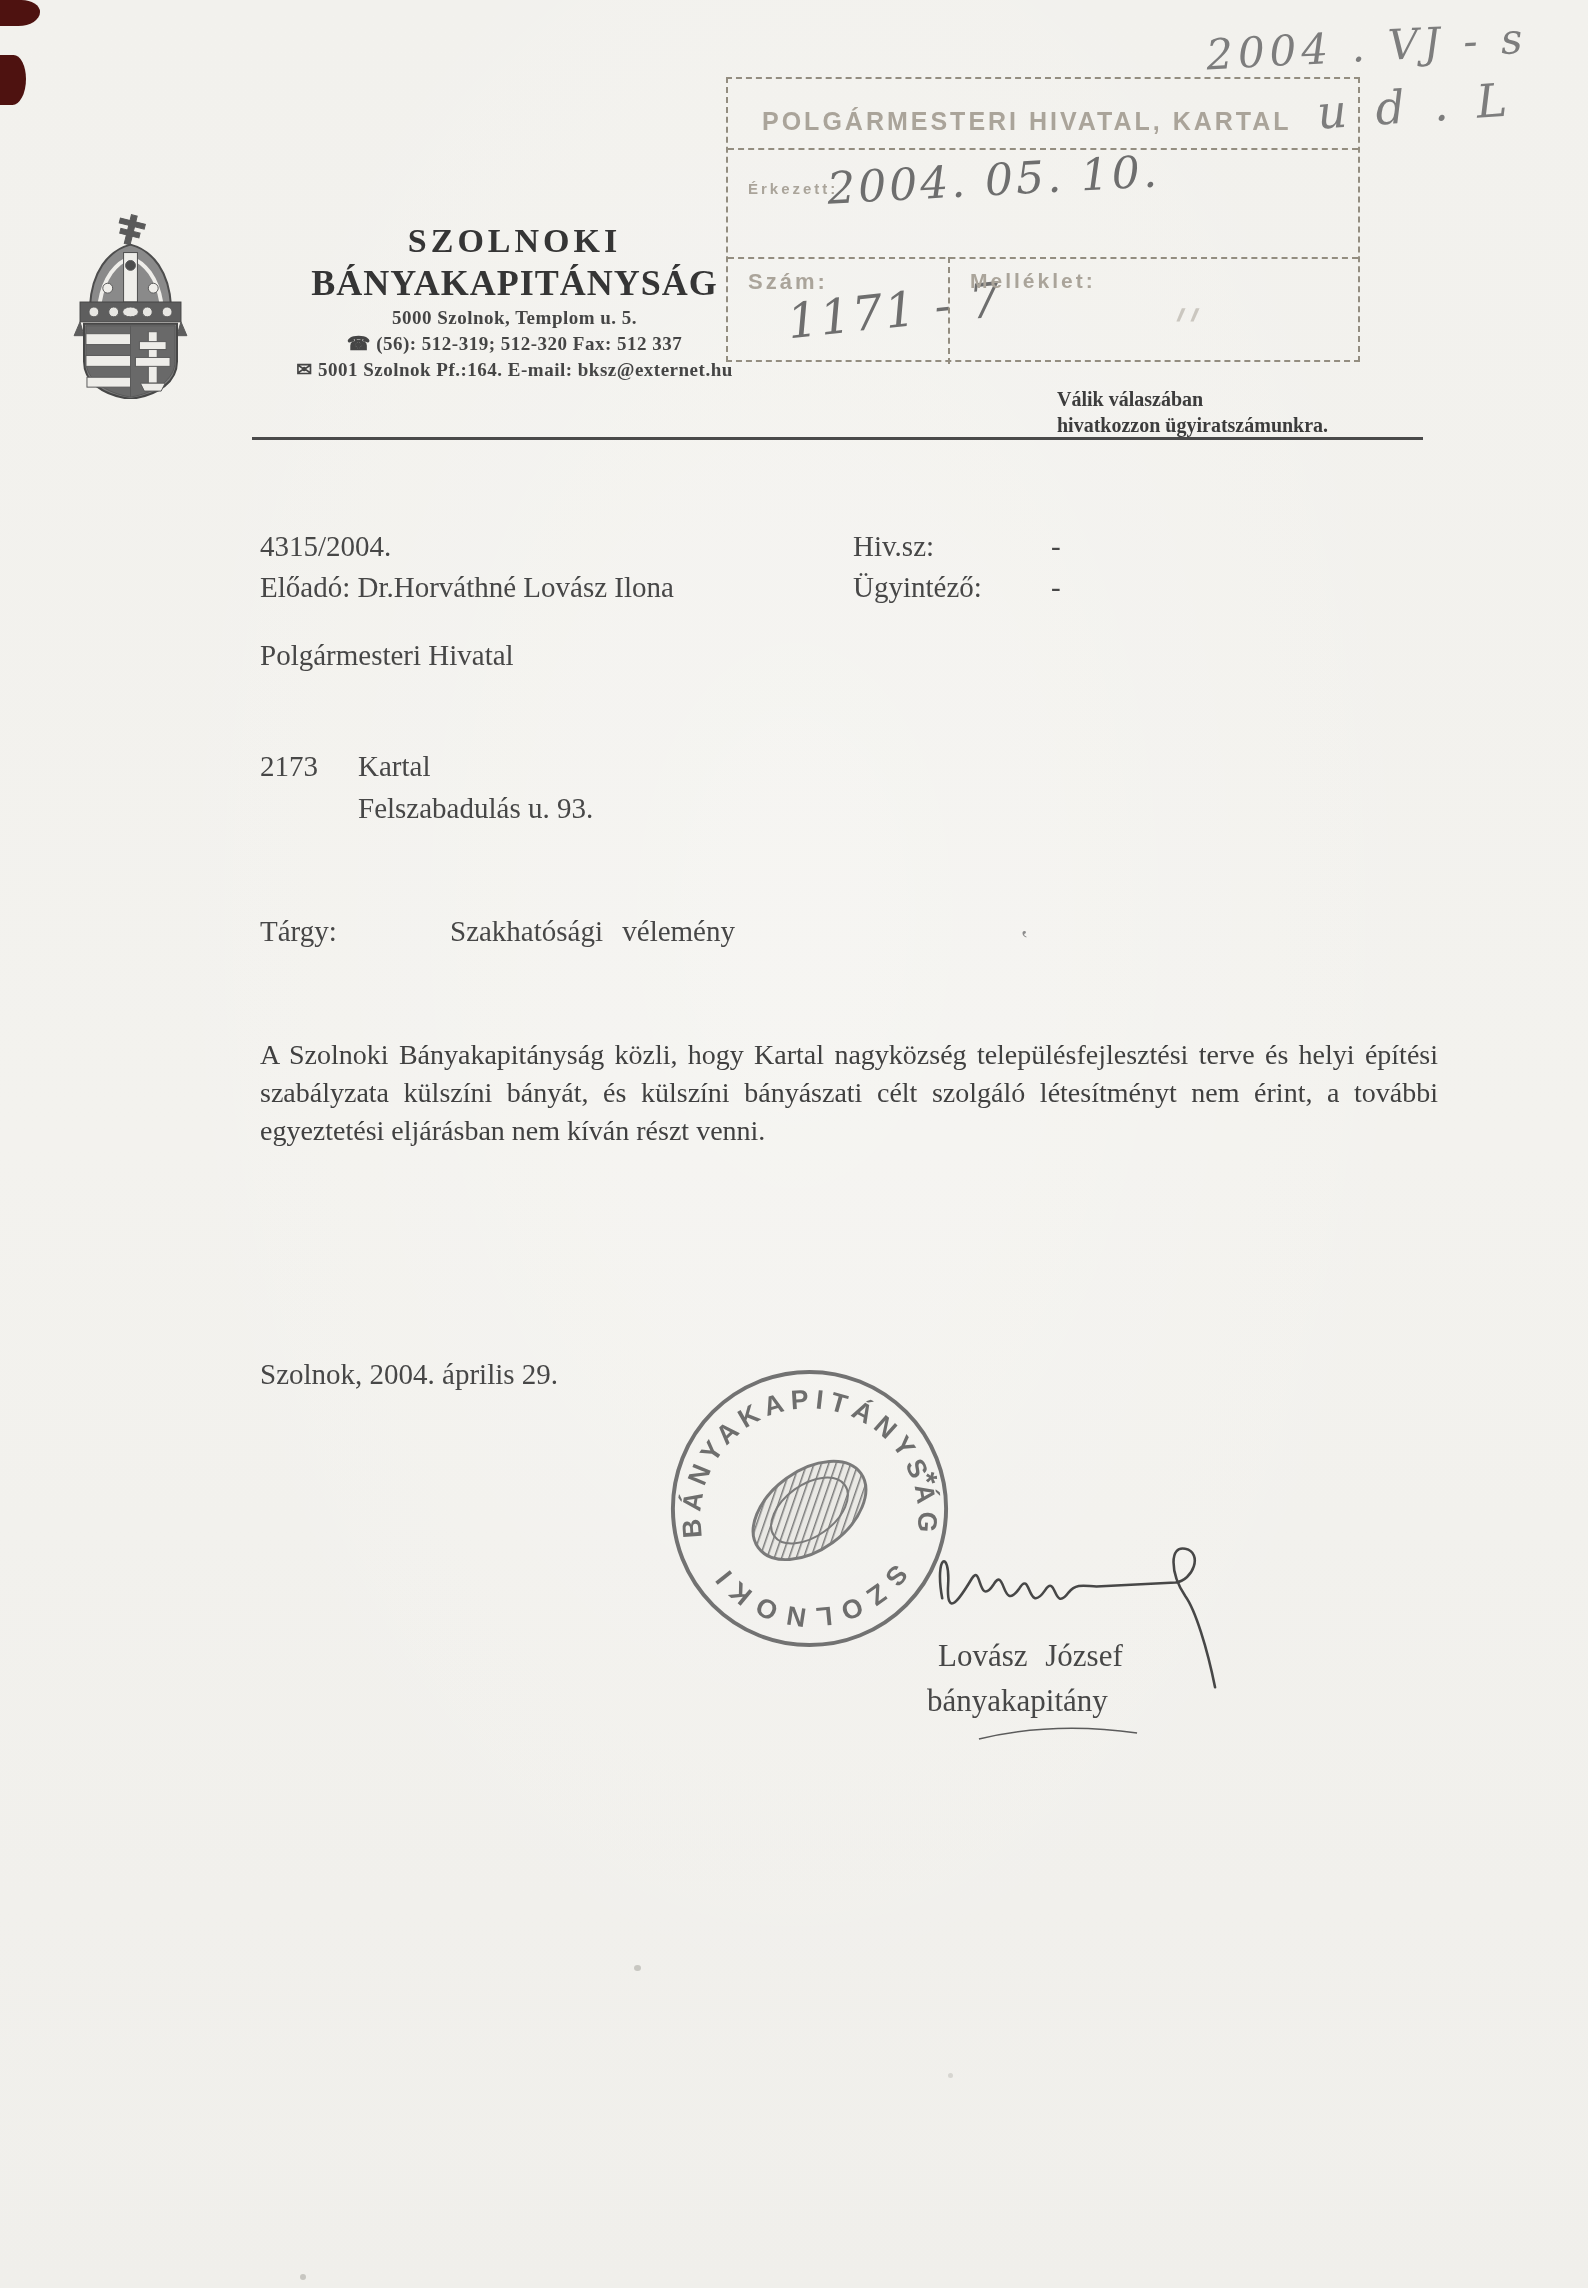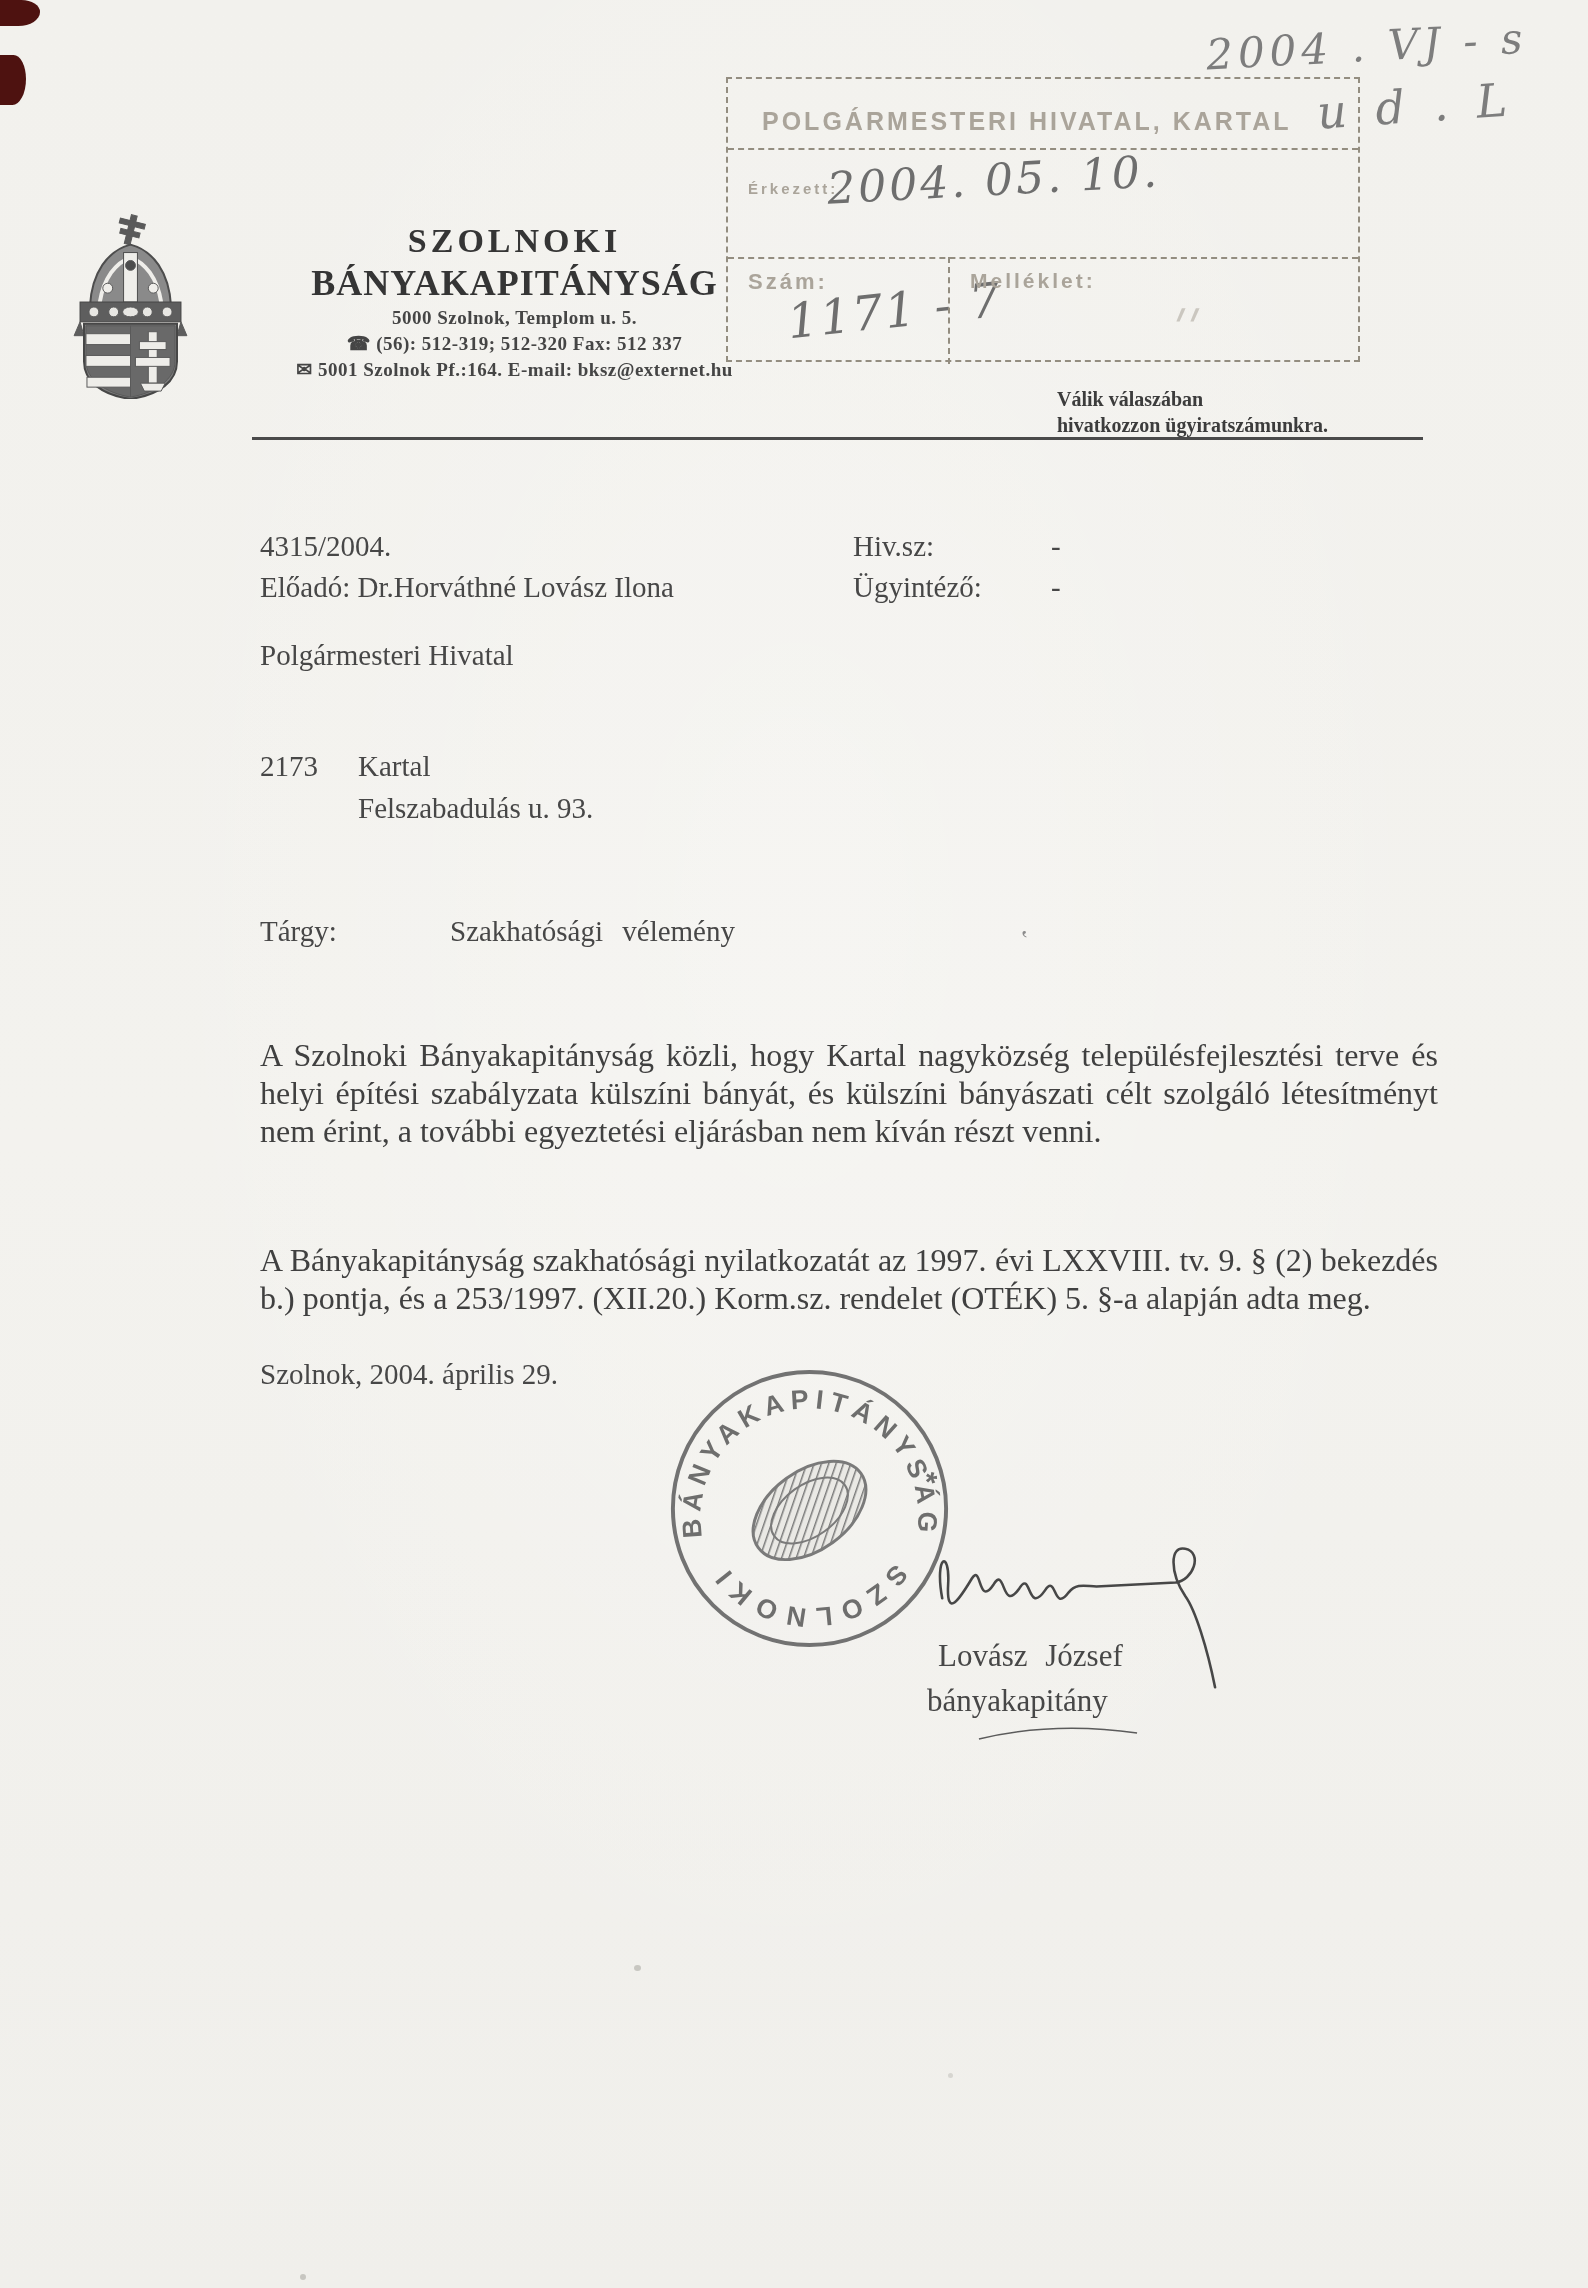--- a/index.html
+++ b/index.html
@@ -18,21 +18,21 @@
   .lh .org2{font-size:36px;font-weight:bold;letter-spacing:1px;margin-top:2px;}
   .lh .small{font-size:19px;font-weight:bold;margin-top:3px;letter-spacing:0.5px;color:#454545;}
   
   .rbox{border:2px dashed #938d80; box-sizing:border-box;}
   .rline{position:absolute;left:0;right:0;border-top:2px dashed #938d80;}
   .rvline{position:absolute;border-left:2px dashed #938d80;}
   .fadedstamp{color:#aaa49a;font-weight:bold;filter:blur(0.6px);letter-spacing:3px;font-family:"Liberation Sans",sans-serif;}
   .handw{color:#6e6e6e;font-family:"DejaVu Serif",serif;font-style:italic;white-space:nowrap;}
   .note{font-weight:bold;font-size:20px;line-height:26px;color:#3c3c3c;}
   .hr{background:#4a4a4a;height:3px;}
-  .body-par{font-size:32px;line-height:38px;text-align:justify;color:#404040;}
+  .body-par{font-size:28px;line-height:38px;text-align:justify;color:#404040;}
   .ref{font-size:29px;color:#474747;}
   .speck{position:absolute;border-radius:50%;background:#7a7a74;opacity:.35;}
   .redblob{position:absolute;background:#4e1210;}
 </style>
 </head>
 <body>
 
 <div id="page">
 
   <div class="redblob" style="left:0;top:0;width:40px;height:26px;border-radius:0 60% 70% 0;"></div>
@@ -119,21 +119,20 @@
   <div class="abs ref" style="left:260px;top:639px;">Polgármesteri Hivatal</div>
   <div class="abs ref" style="left:260px;top:750px;">2173</div>
   <div class="abs ref" style="left:358px;top:750px;">Kartal</div>
   <div class="abs ref" style="left:358px;top:792px;">Felszabadulás u. 93.</div>
 
   <div class="abs ref" style="left:260px;top:915px;">Tárgy:</div>
   <div class="abs ref" style="left:450px;top:915px;word-spacing:12px;">Szakhatósági  vélemény</div>
   <div class="abs" style="left:1020px;top:925px;font-size:26px;color:#8b8b8b;">‛</div>
 
   <div class="abs body-par" style="left:260px;top:1036px;width:1178px;">A Szolnoki Bányakapitányság közli, hogy Kartal nagyközség településfejlesztési terve és helyi építési szabályzata külszíni bányát, és külszíni bányászati célt szolgáló létesítményt nem érint, a további egyeztetési eljárásban nem kíván részt venni.</div>
-  <div class="abs body-par" style="left:260px;top:1241px;width:1178px;">A Bányakapitányság szakhatósági nyilatkozatát az 1997. évi LXXVIII. tv. 9. § (2) bekezdés b.) pontja, és a 253/1997. (XII.20.) Korm.sz. rendelet (OTÉK) 5. §-a alapján adta meg.</div>
 
   <div class="abs ref" style="left:260px;top:1358px;">Szolnok, 2004. április 29.</div>
 
   <svg class="abs" style="left:663px;top:1362px;opacity:.88;" width="293" height="293" viewBox="0 0 296 296">
     <defs>
       <pattern id="hatch" width="7" height="7" patternUnits="userSpaceOnUse" patternTransform="rotate(55)">
         <rect width="7" height="7" fill="#e9e8e4"></rect>
         <line x1="0" y1="0" x2="0" y2="7" stroke="#6a6a6a" stroke-width="3"></line>
       </pattern>
       <path id="arcTop" d="M 54,214 A 110,110 0 1 1 242,214"></path>

